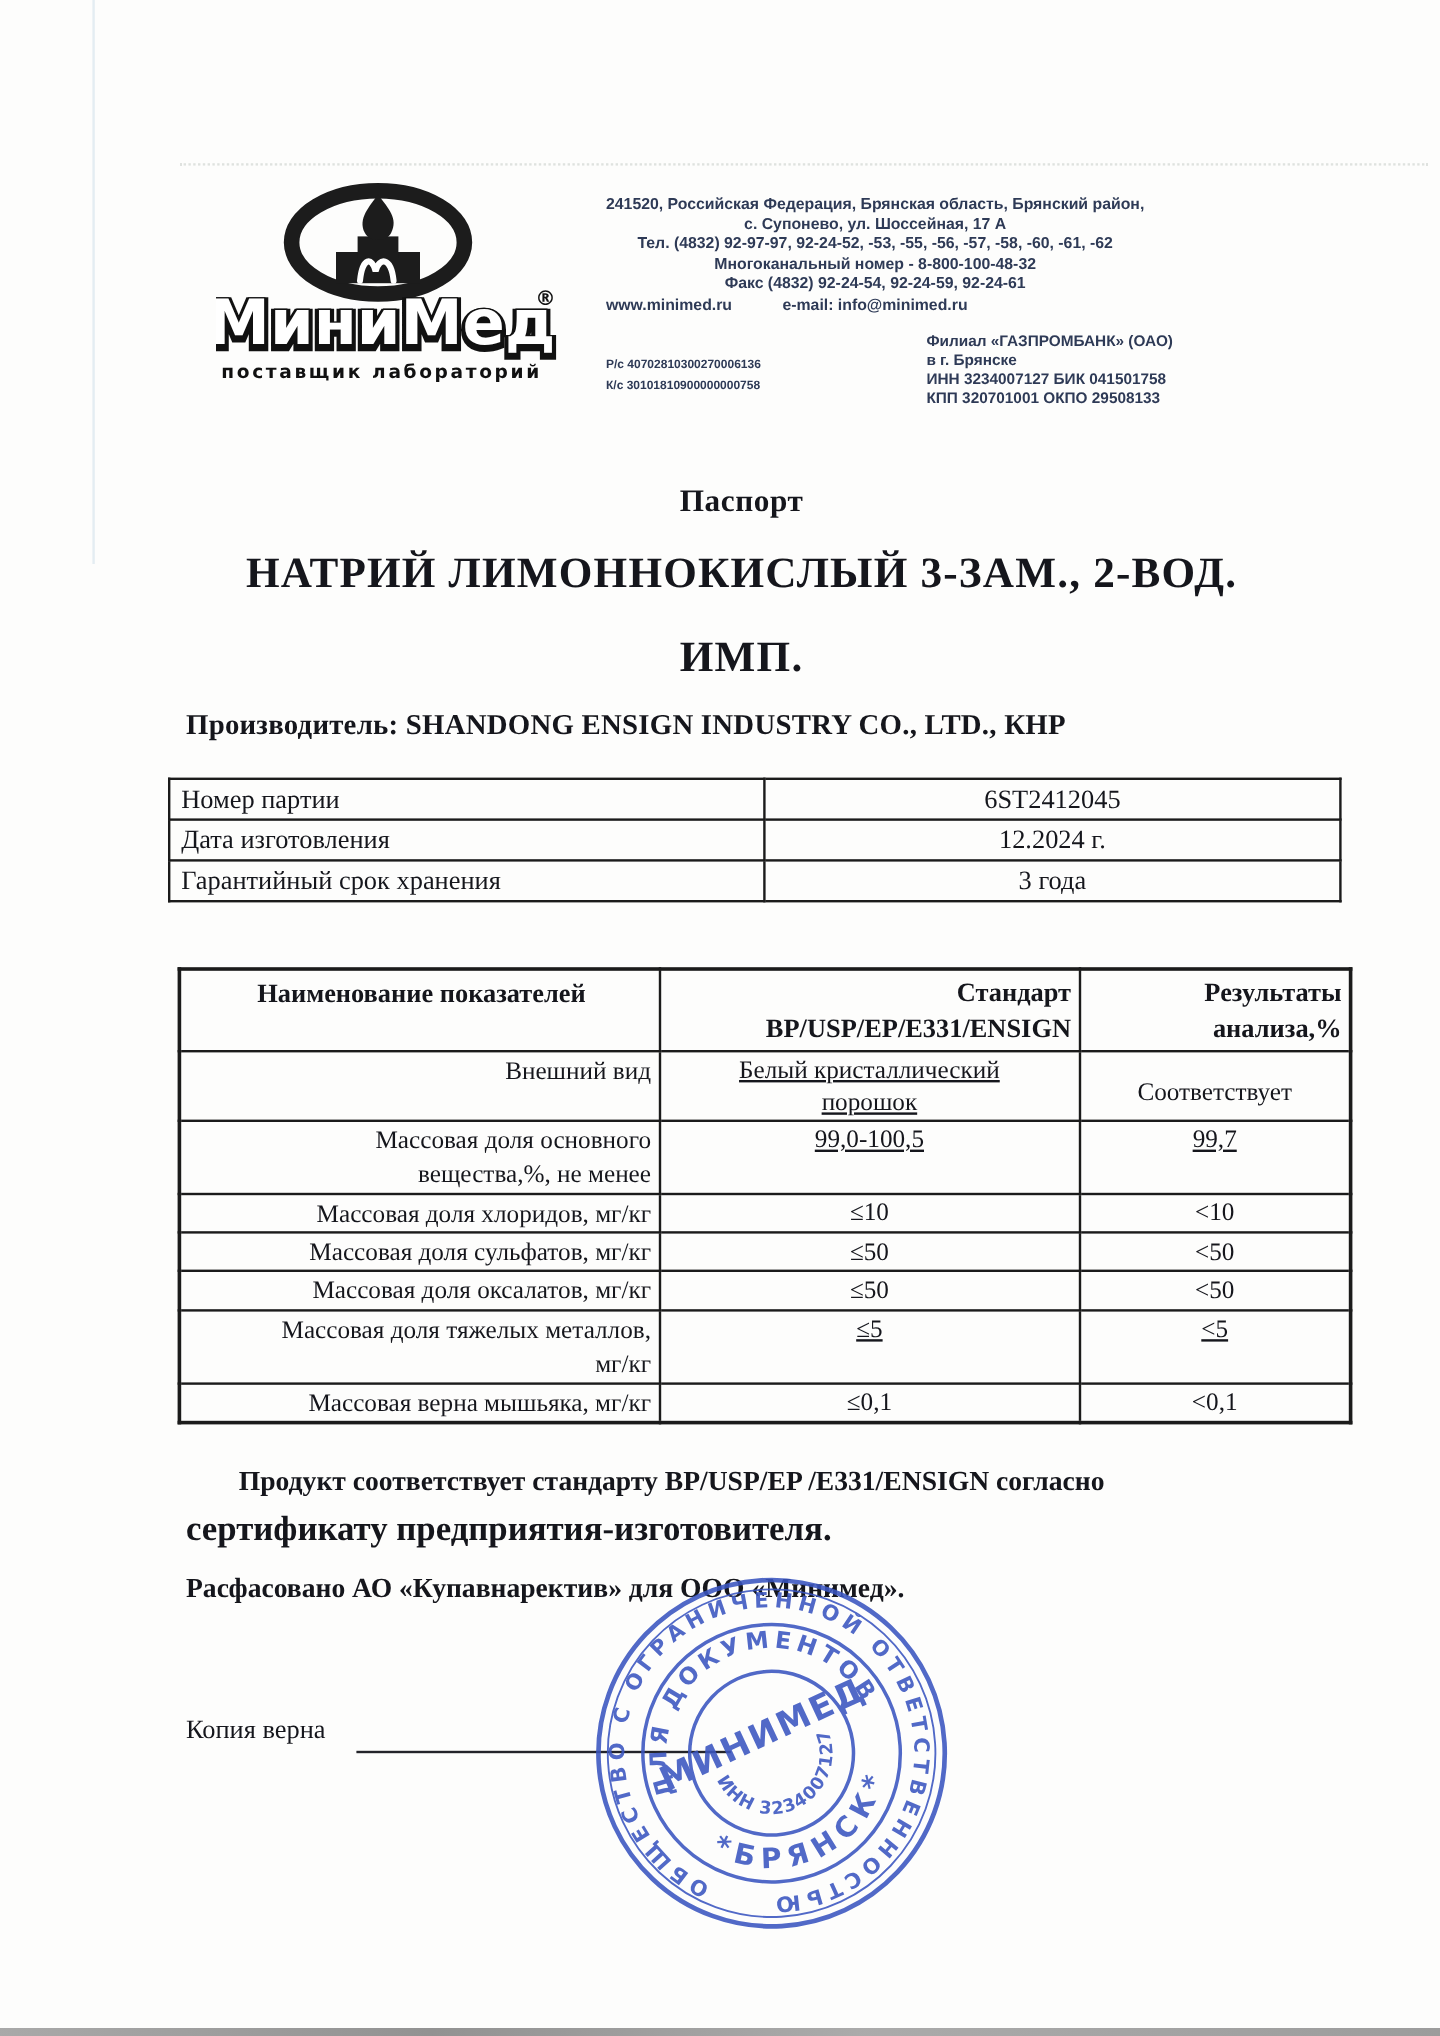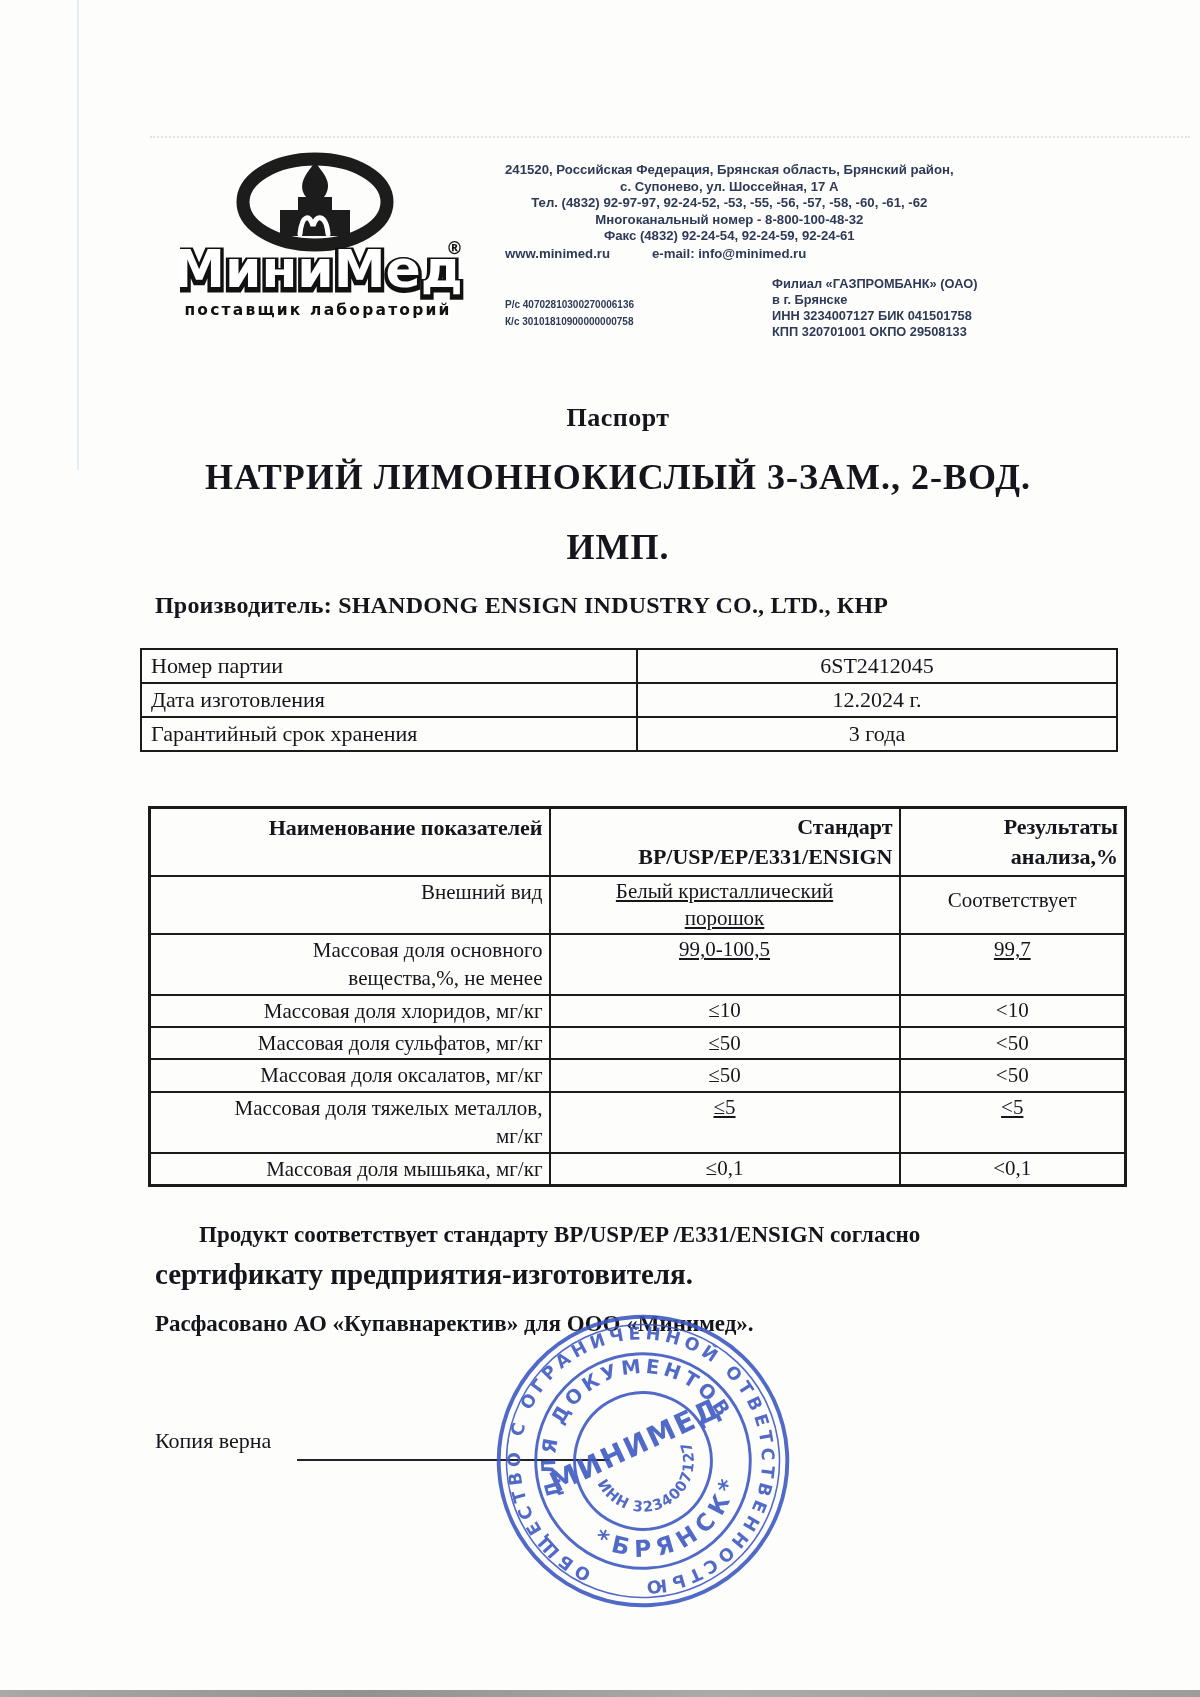--- a/index.html
+++ b/index.html
@@ -23,25 +23,25 @@
   .ptitle2{position:absolute;left:130px;top:526px;width:976px;text-align:center;font-size:36px;font-weight:bold;letter-spacing:1px;}
   .manu{position:absolute;left:155px;top:592px;font-size:24px;font-weight:bold;letter-spacing:.2px;}
   
   table{border-collapse:collapse;table-layout:fixed;}
   .batch-table{position:absolute;left:140px;top:648px;width:976px;}
   .batch-table td{border:2.5px solid #1b1b1b;font-size:22px;height:32px;padding:0 0 0 9px;}
   .batch-table td.val{text-align:center;padding:0;}
   .spec-table{position:absolute;left:148px;top:806px;width:976px;}
   .spec-table td,.spec-table th{border:2px solid #1b1b1b;font-size:21px;padding:1px 6px;vertical-align:middle;}
   .spec-table th{font-weight:bold;font-size:22px;text-align:right;white-space:pre-line;line-height:1.35;}
-  .spec-table th.name-h{text-align:right;padding-left:9px;vertical-align:top;padding-top:4px;}
+  .spec-table th.name-h{text-align:center;padding-left:9px;vertical-align:top;padding-top:4px;}
   .spec-table td.name{text-align:right;padding-left:9px;white-space:pre-line;vertical-align:top;line-height:1.35;}
   .spec-table td.std,.spec-table td.res{text-align:center;white-space:pre-line;line-height:1.3;}
   .spec-table .va-top{vertical-align:top;text-decoration:underline;}
-  .spec-table .va-bottom{vertical-align:bottom;padding-bottom:19px;}
+  .spec-table .va-bottom{vertical-align:bottom;padding-bottom:9px;}
   .spec-table{border:3px solid #1b1b1b;}
   
   .comp1{position:absolute;left:155px;top:1222px;font-size:23px;font-weight:bold;margin-left:44px;}
   .comp2{position:absolute;left:155px;top:1258px;font-size:29px;font-weight:bold;}
   .packed{position:absolute;left:155px;top:1311px;font-size:23px;font-weight:bold;}
   .copy{position:absolute;left:155px;top:1428px;font-size:22px;}
   .sig-line{position:absolute;left:297px;top:1459px;width:312px;height:0;border-top:2px solid #23242a;}
   
   .stamp{position:absolute;left:487px;top:1305px;width:312px;height:312px;opacity:.88;}
   .stamp text{font-family:"DejaVu Sans","Liberation Sans",sans-serif;font-weight:bold;}
@@ -164,21 +164,21 @@
         <td class="std">≤50</td>
         <td class="res">&lt;50</td>
       </tr>
       <tr style="height:59px">
         <td class="name">Массовая доля тяжелых металлов,
 мг/кг</td>
         <td class="std va-top">≤5</td>
         <td class="res va-top">&lt;5</td>
       </tr>
       <tr style="height:27px">
-        <td class="name">Массовая доля мышьяка, мг/кг</td>
+        <td class="name">Массовая верна мышьяка, мг/кг</td>
         <td class="std">≤0,1</td>
         <td class="res">&lt;0,1</td>
       </tr>
     </tbody>
   </table>
 
   <div class="comp1">Продукт соответствует стандарту BP/USP/EP /E331/ENSIGN согласно</div>
   <div class="comp2">сертификату предприятия-изготовителя.</div>
   <div class="packed">Расфасовано АО «Купавнаректив» для ООО «Минимед».</div>
   <div class="copy">Копия верна</div>

